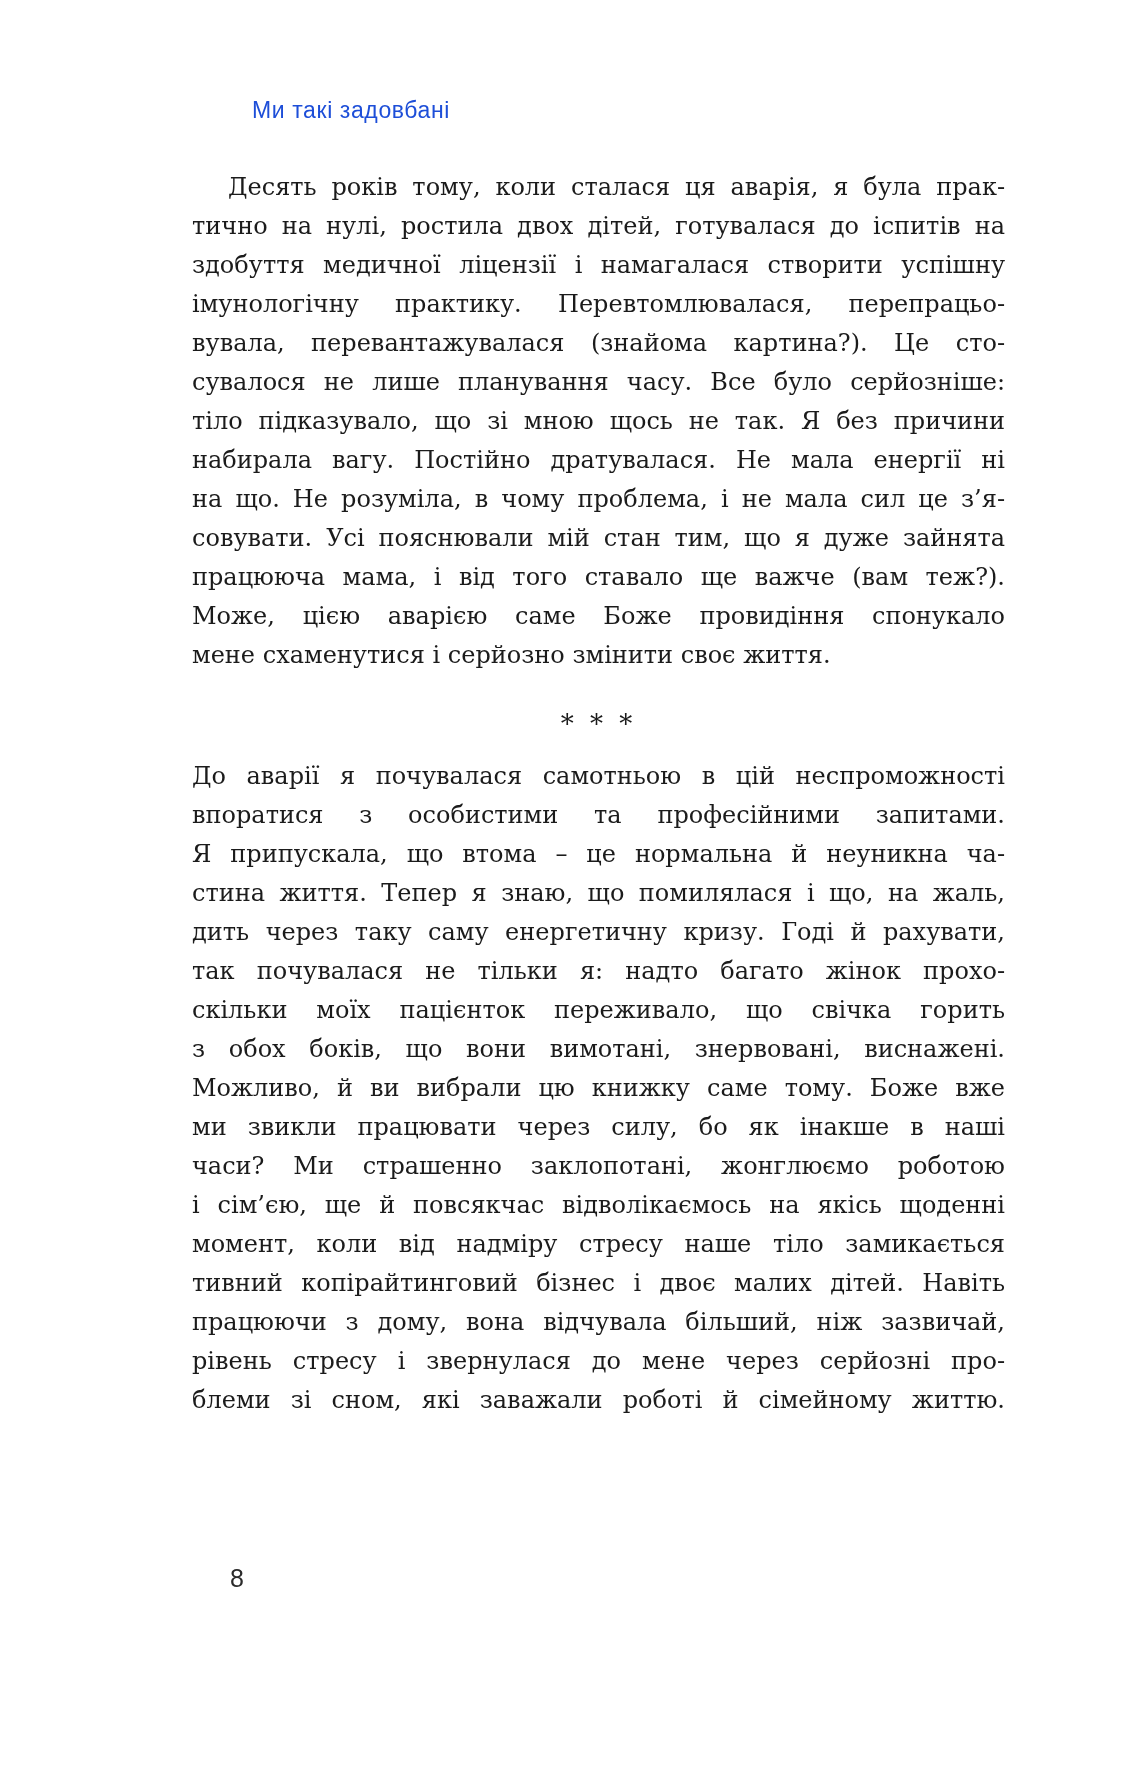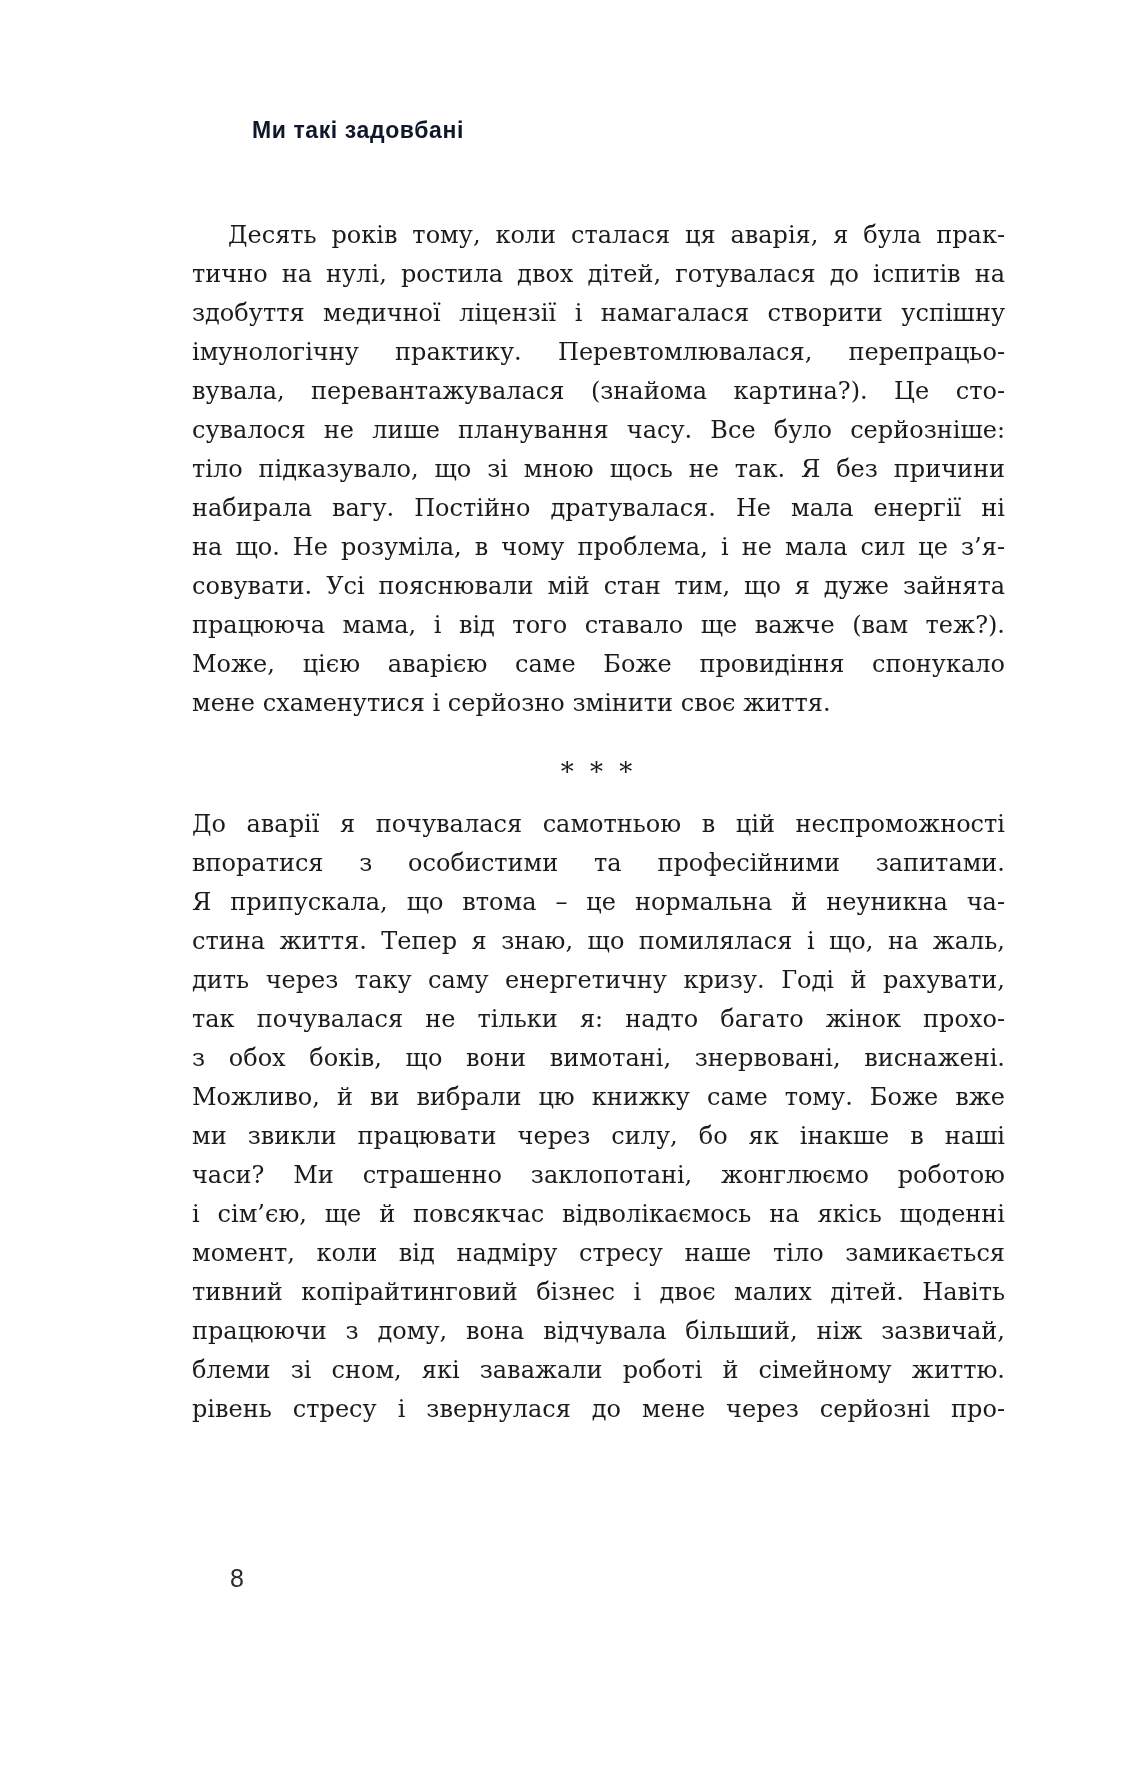--- a/index.html
+++ b/index.html
@@ -14,35 +14,33 @@
     background: #ffffff;
     overflow: hidden;
     font-family: "DejaVu Serif", "Liberation Serif", serif;
   }
   .running-header {
     position: absolute;
     left: 252px;
     top: 99px;
     font-family: "Liberation Sans", "DejaVu Sans", sans-serif;
     font-size: 23px;
-    font-weight: 700;
+    font-weight: 400;
     letter-spacing: 0.6px;
-    color: #0f172a;
+    color: #1d4ed8;
     line-height: 1;
-    margin-top: 20px;
   }
   .text-block {
     position: absolute;
     left: 192px;
     top: 168px;
     width: 813px;
     font-size: 24px;
     line-height: 39px;
     color: #1b1b1b;
-    margin-top: 48px;
   }
   .paragraph { margin: 0; }
   .line {
     text-align: justify;
     text-align-last: justify;
     white-space: normal;
   }
   .line.lastline { text-align-last: left; }
   .line.indent { padding-left: 36px; }
   .separator {
@@ -88,29 +86,30 @@
         <div class="line lastline">мене схаменутися і серйозно змінити своє життя.</div>
       </div>
       <div class="separator">* * *</div>
       <div class="paragraph">
         <div class="line">До аварії я почувалася самотньою в цій неспроможності</div>
         <div class="line">впоратися з особистими та професійними запитами.</div>
         <div class="line">Я припускала, що втома – це нормальна й неуникна ча-</div>
         <div class="line">стина життя. Тепер я знаю, що помилялася і що, на жаль,</div>
         <div class="line">дить через таку саму енергетичну кризу. Годі й рахувати,</div>
         <div class="line">так почувалася не тільки я: надто багато жінок прохо-</div>
+        <div class="line">скільки моїх пацієнток переживало, що свічка горить</div>
         <div class="line">з обох боків, що вони вимотані, знервовані, виснажені.</div>
         <div class="line">Можливо, й ви вибрали цю книжку саме тому. Боже вже</div>
         <div class="line">ми звикли працювати через силу, бо як інакше в наші</div>
         <div class="line">часи? Ми страшенно заклопотані, жонглюємо роботою</div>
         <div class="line">і сім’єю, ще й повсякчас відволікаємось на якісь щоденні</div>
         <div class="line">момент, коли від надміру стресу наше тіло замикається</div>
       </div>
       <div class="paragraph">
         <div class="line">тивний копірайтинговий бізнес і двоє малих дітей. Навіть</div>
         <div class="line">працюючи з дому, вона відчувала більший, ніж зазвичай,</div>
+        <div class="line">рівень стресу і звернулася до мене через серйозні про-</div>
         <div class="line">блеми зі сном, які заважали роботі й сімейному життю.</div>
-        <div class="line">рівень стресу і звернулася до мене через серйозні про-</div>
       </div>
     </div>
 
   <div class="page-number">8</div>
 </div>
 
 </body></html>

